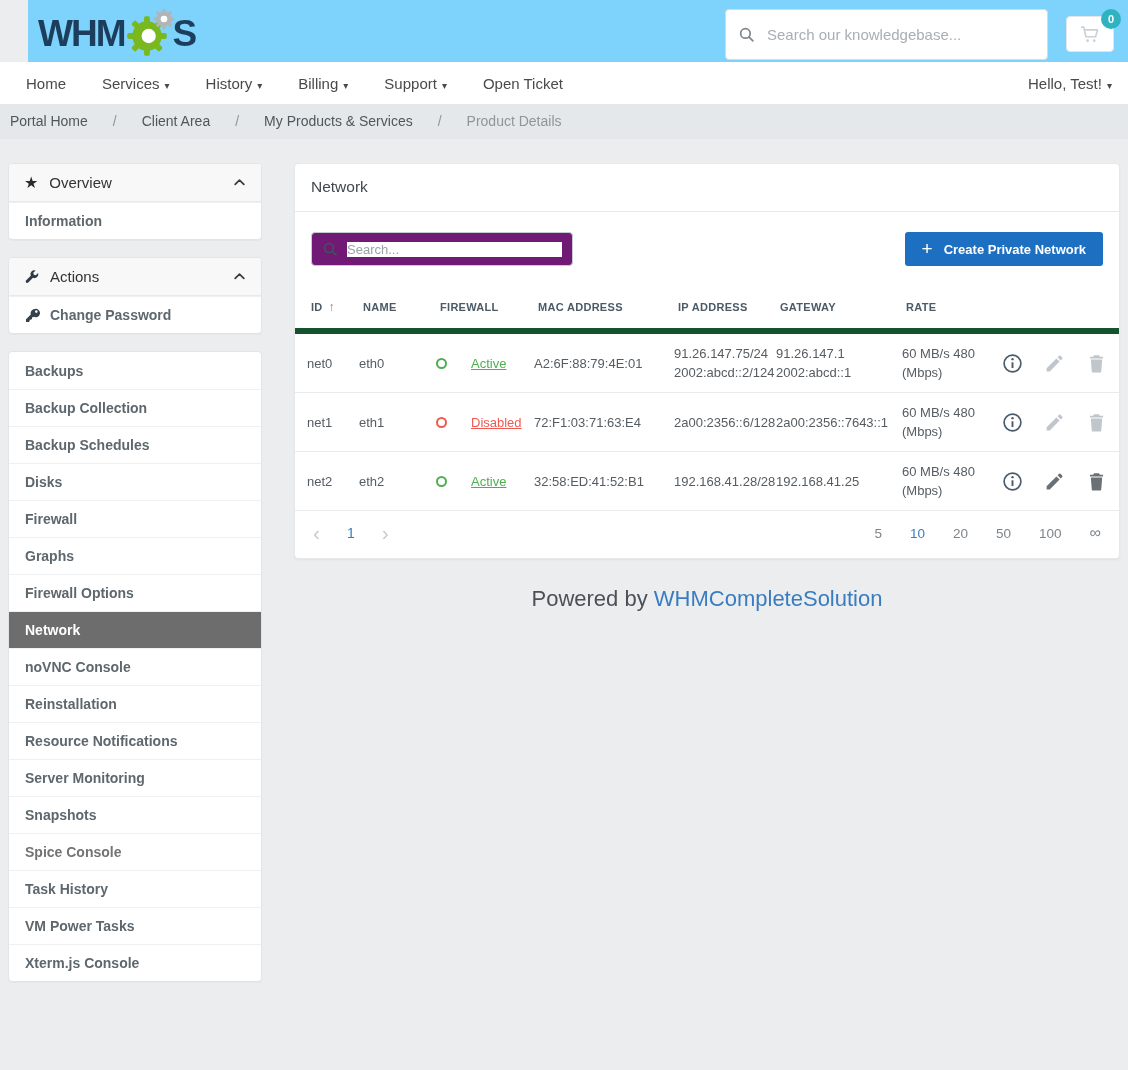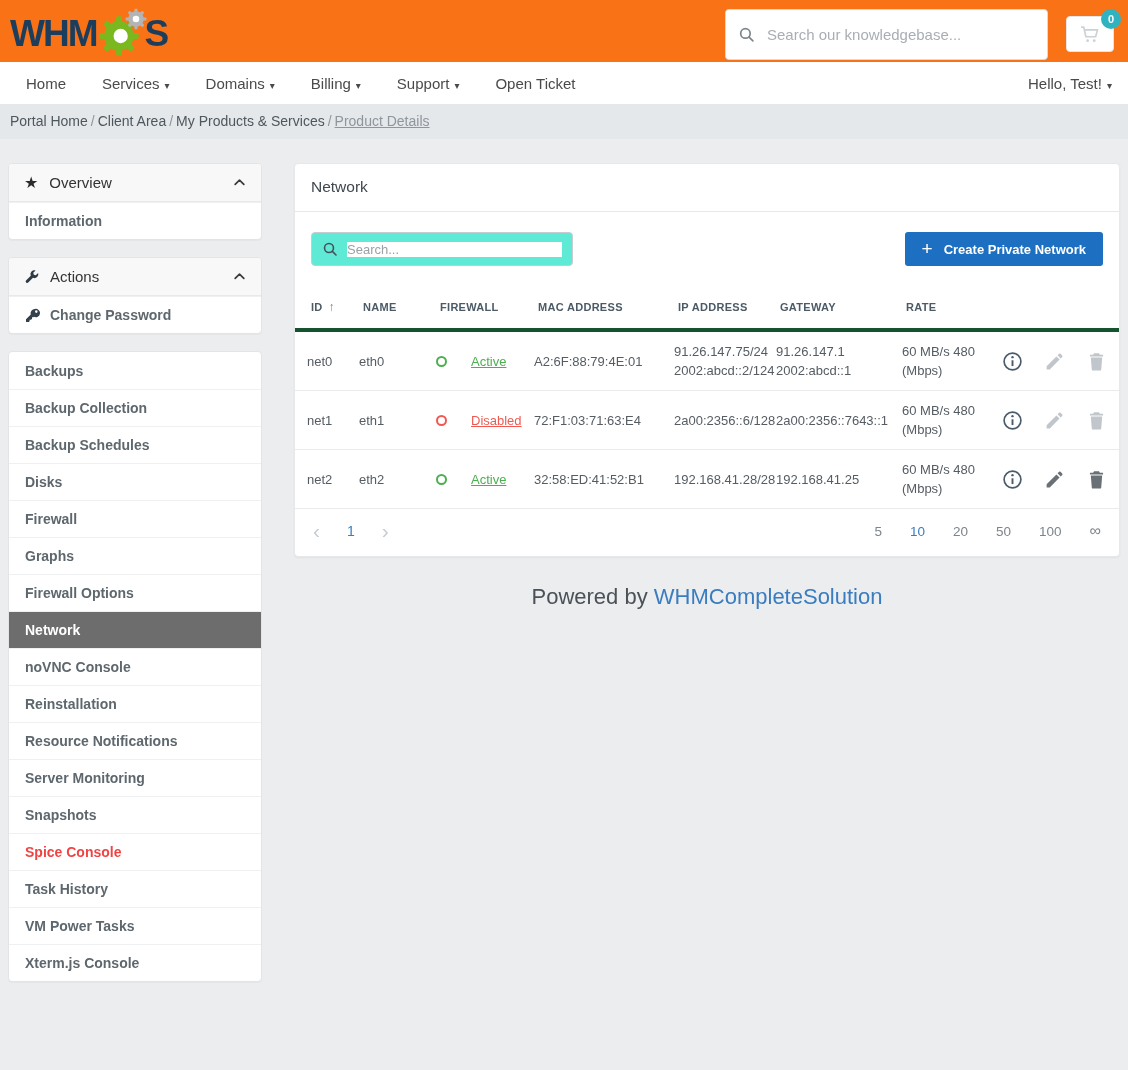--- a/index.html
+++ b/index.html
@@ -7,23 +7,23 @@
   body {
     width: 1128px; height: 1070px;
     background: #ebedee;
     font-family: "Liberation Sans", sans-serif;
     color: #4a4a4a;
   }
   svg { display: block; }
 
   
   .topbar {
-    background: #f97316;
+    background: #7dd3fc;
     display: flex; justify-content: space-between; align-items: center;
-    padding: 10px 14px 4px 10px; height: 62px;
+    padding: 10px 14px 4px 10px; height: 62px; margin-left: 28px;
   }
   .logo { display: flex; align-items: center; cursor: pointer; }
   .logo-txt { font-size: 37px; font-weight: bold; color: #1d3d5d; letter-spacing: -2px; line-height: 40px; }
   .logo-gears { position: relative; width: 46px; height: 46px; margin: 0 1px; }
   .gear-big { position: absolute; left: 1px; bottom: 0; width: 42px; height: 42px; color: #7ab81f; }
   .gear-small { position: absolute; right: -4px; top: -3px; width: 22px; height: 22px; color: #b2b5b7; }
 
   .top-right { display: flex; gap: 18px; align-items: center; }
   .kb-search {
     width: 323px; height: 51px; border: 1px solid #d8dbde; border-radius: 4px;
@@ -49,25 +49,25 @@
     padding: 0 16px 0 26px; height: 42px;
   }
   .nav-links { display: flex; gap: 36px; }
   .nav-item { font-size: 15px; color: #4a4a4a; cursor: pointer; white-space: nowrap; }
   .caret { font-size: 10px; margin-left: 5px; color: #4a4a4a; }
   .user-menu { font-size: 15px; color: #4a4a4a; cursor: pointer; }
 
   
   .breadcrumb {
     background: #e4e8eb; padding: 9px 14px 10px 10px;
-    font-size: 14px; color: #4e575d; display: flex; gap: 3px; align-items: center;
+    font-size: 14px; color: #4e575d; display: flex; gap: 25px; align-items: center;
   }
   .breadcrumb .sep { color: #8e969c; }
   .bc-item { cursor: pointer; }
-  .bc-item.current { color: #8e969c; cursor: default; text-decoration: underline; }
+  .bc-item.current { color: #8e969c; cursor: default; }
 
   
   .content { display: flex; gap: 32px; padding: 24px 8px 0; align-items: flex-start; }
   .sidebar { width: 254px; flex: none; display: flex; flex-direction: column; gap: 17px; }
   .main { flex: 1; }
 
   
   .card {
     background: #fff; border: 1px solid #e2e4e6; border-radius: 4px;
     overflow: hidden; box-shadow: 0 1px 1px rgba(0,0,0,.03);
@@ -81,54 +81,54 @@
   .hdr-ic { color: #2f3a43; }
   .chev-up { color: #3c3c3c; }
   .side-item {
     padding: 9px 16px; font-size: 14px; color: #5d676d; cursor: pointer;
     display: flex; gap: 10px; align-items: center; border-top: 1px solid #eef0f1;
     min-height: 37px;
     font-weight: bold;
   }
   .card .side-item:first-of-type { border-top: none; }
   .side-item.selected { background: #6d6d6d; color: #fff; font-weight: bold; }
-  .side-item.disabled { color: #ef4444; }
+  .side-item.disabled { color: #737373; }
   .side-item .item-ic { color: #35414a; flex: none; }
 
   
   .panel {
     background: #fff; border: 1px solid #e6e8ea; border-radius: 4px;
     box-shadow: 0 1px 2px rgba(0,0,0,.05);
   }
   .panel-header { padding: 14px 16px 15px; font-size: 15.5px; color: #3f474e; border-bottom: 1px solid #e6e8ea; }
 
   .toolbar { display: flex; justify-content: space-between; align-items: center; padding: 20px 16px 18px; }
   .tbl-search {
     width: 262px; height: 34px; border: 1px solid #c6ccd1; border-radius: 4px;
-    display: flex; align-items: center; gap: 9px; padding: 0 10px; background: #5eead4;
+    display: flex; align-items: center; gap: 9px; padding: 0 10px; background: #701a75;
   }
   .tbl-search .search-ic { color: #46515c; }
   .tbl-search input { border: none; outline: none; flex: 1; font-size: 13px; color: #555; font-family: inherit; }
   .tbl-search input::placeholder { color: #9aa1a7; }
   .btn-primary {
     background: #1d6fc1; color: #fff; border: none; border-radius: 3px; height: 34px;
     padding: 0 17px; font-size: 13px; font-weight: bold; font-family: inherit;
     display: flex; gap: 11px; align-items: center; cursor: pointer;
   }
   .btn-plus { font-size: 19px; font-weight: normal; line-height: 19px; margin-top: -2px; }
 
   
   .trow {
     display: grid;
     grid-template-columns: 52px 77px 98px 140px 102px 126px 99px 1fr;
     align-items: center; padding: 0 16px;
   }
   .thead {
     padding: 16px 16px 14px; color: #4c5a66; font-size: 11px; font-weight: bold;
-    letter-spacing: .3px; border-bottom: 4px solid #14532d;
+    letter-spacing: .3px; border-bottom: 6px solid #14532d;
   }
   .thead .th { cursor: pointer; }
   .sort { color: #7a848c; margin-left: 6px; font-size: 12px; font-weight: normal; }
   .tbody-row {
     border-bottom: 1px solid #e8eaec; padding: 10px 12px; font-size: 13px;
     color: #555c62; min-height: 58px; line-height: 19px;
   }
   .cell { padding-right: 8px; }
   .fw { display: flex; gap: 24px; align-items: center; text-decoration: underline; }
   .fw .ring { width: 11px; height: 11px; border-radius: 50%; border: 2.5px solid currentColor; flex: none; }
@@ -199,21 +199,21 @@
       </svg>
       <span class="cart-badge">0</span>
     </button>
   </div>
 </header>
 
 <nav class="navrow">
   <div class="nav-links">
     <span class="nav-item"><span>Home</span></span>
     <span class="nav-item"><span>Services</span><span class="caret">▾</span></span>
-    <span class="nav-item"><span>Domains</span><span class="caret">▾</span></span>
+    <span class="nav-item"><span>History</span><span class="caret">▾</span></span>
     <span class="nav-item"><span>Billing</span><span class="caret">▾</span></span>
     <span class="nav-item"><span>Support</span><span class="caret">▾</span></span>
     <span class="nav-item"><span>Open Ticket</span></span>
   </div>
   <span class="user-menu"><span>Hello, Test!</span><span class="caret">▾</span></span>
 </nav>
 
 <div class="breadcrumb">
   <span class="bc-item">Portal Home</span>
   <span class="sep">/</span>

